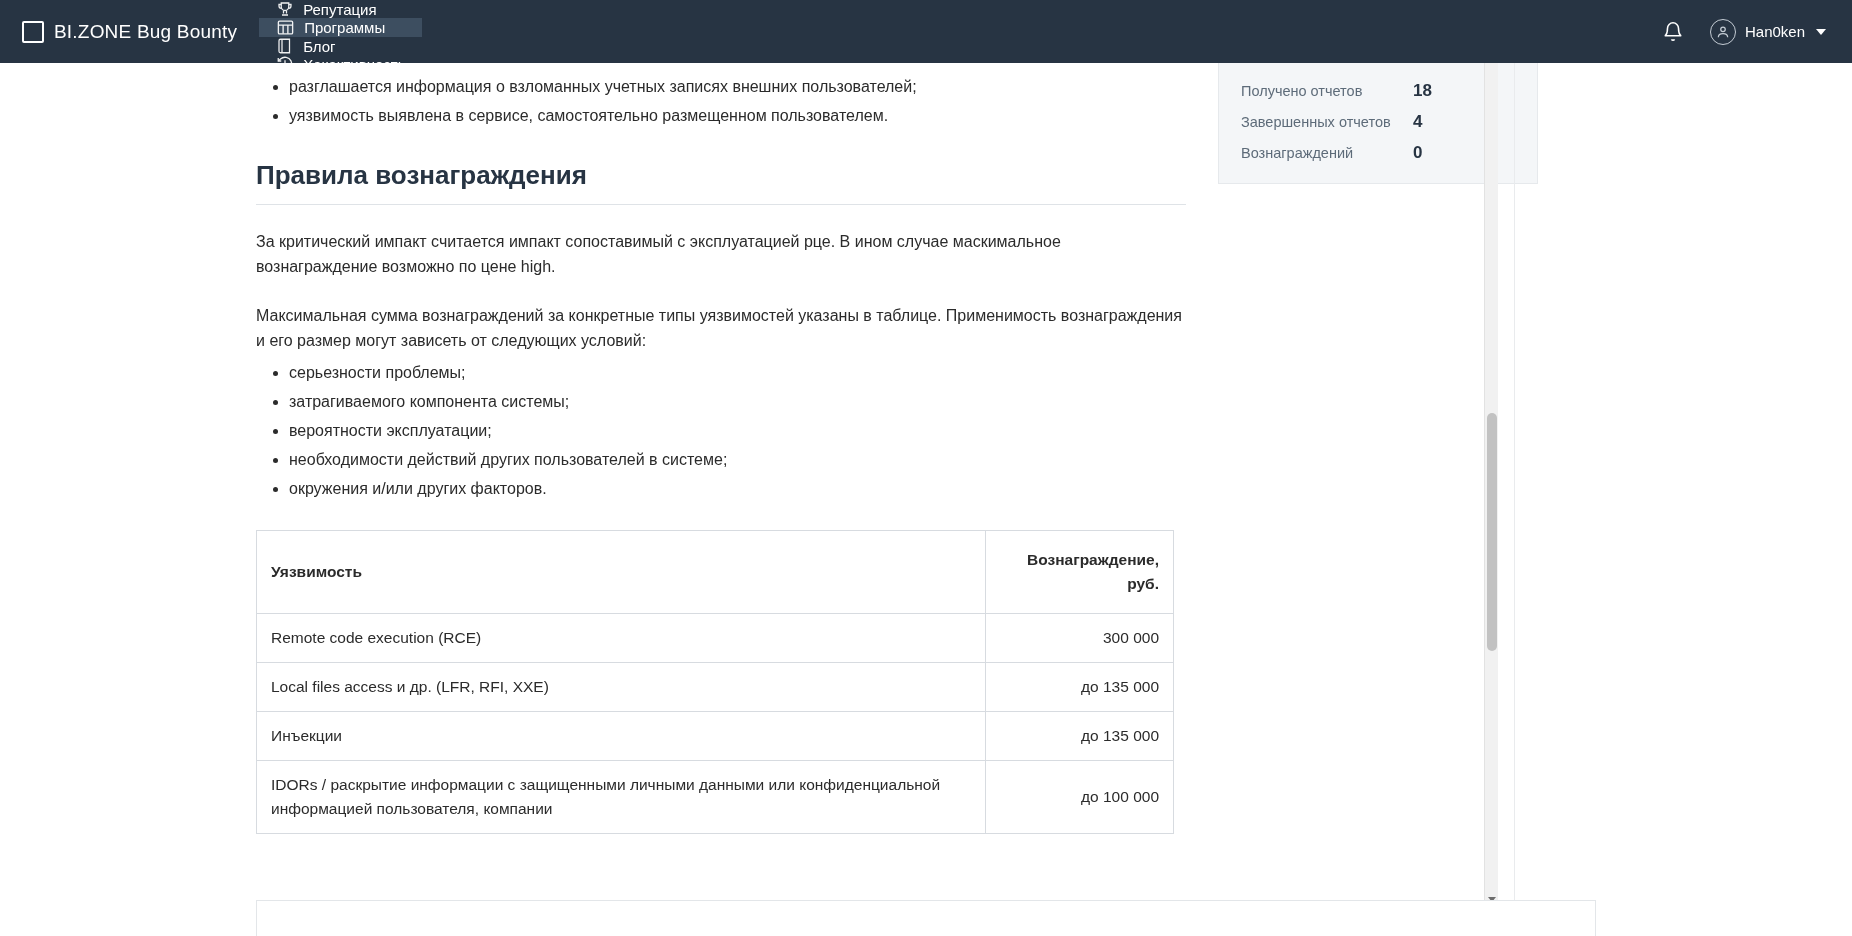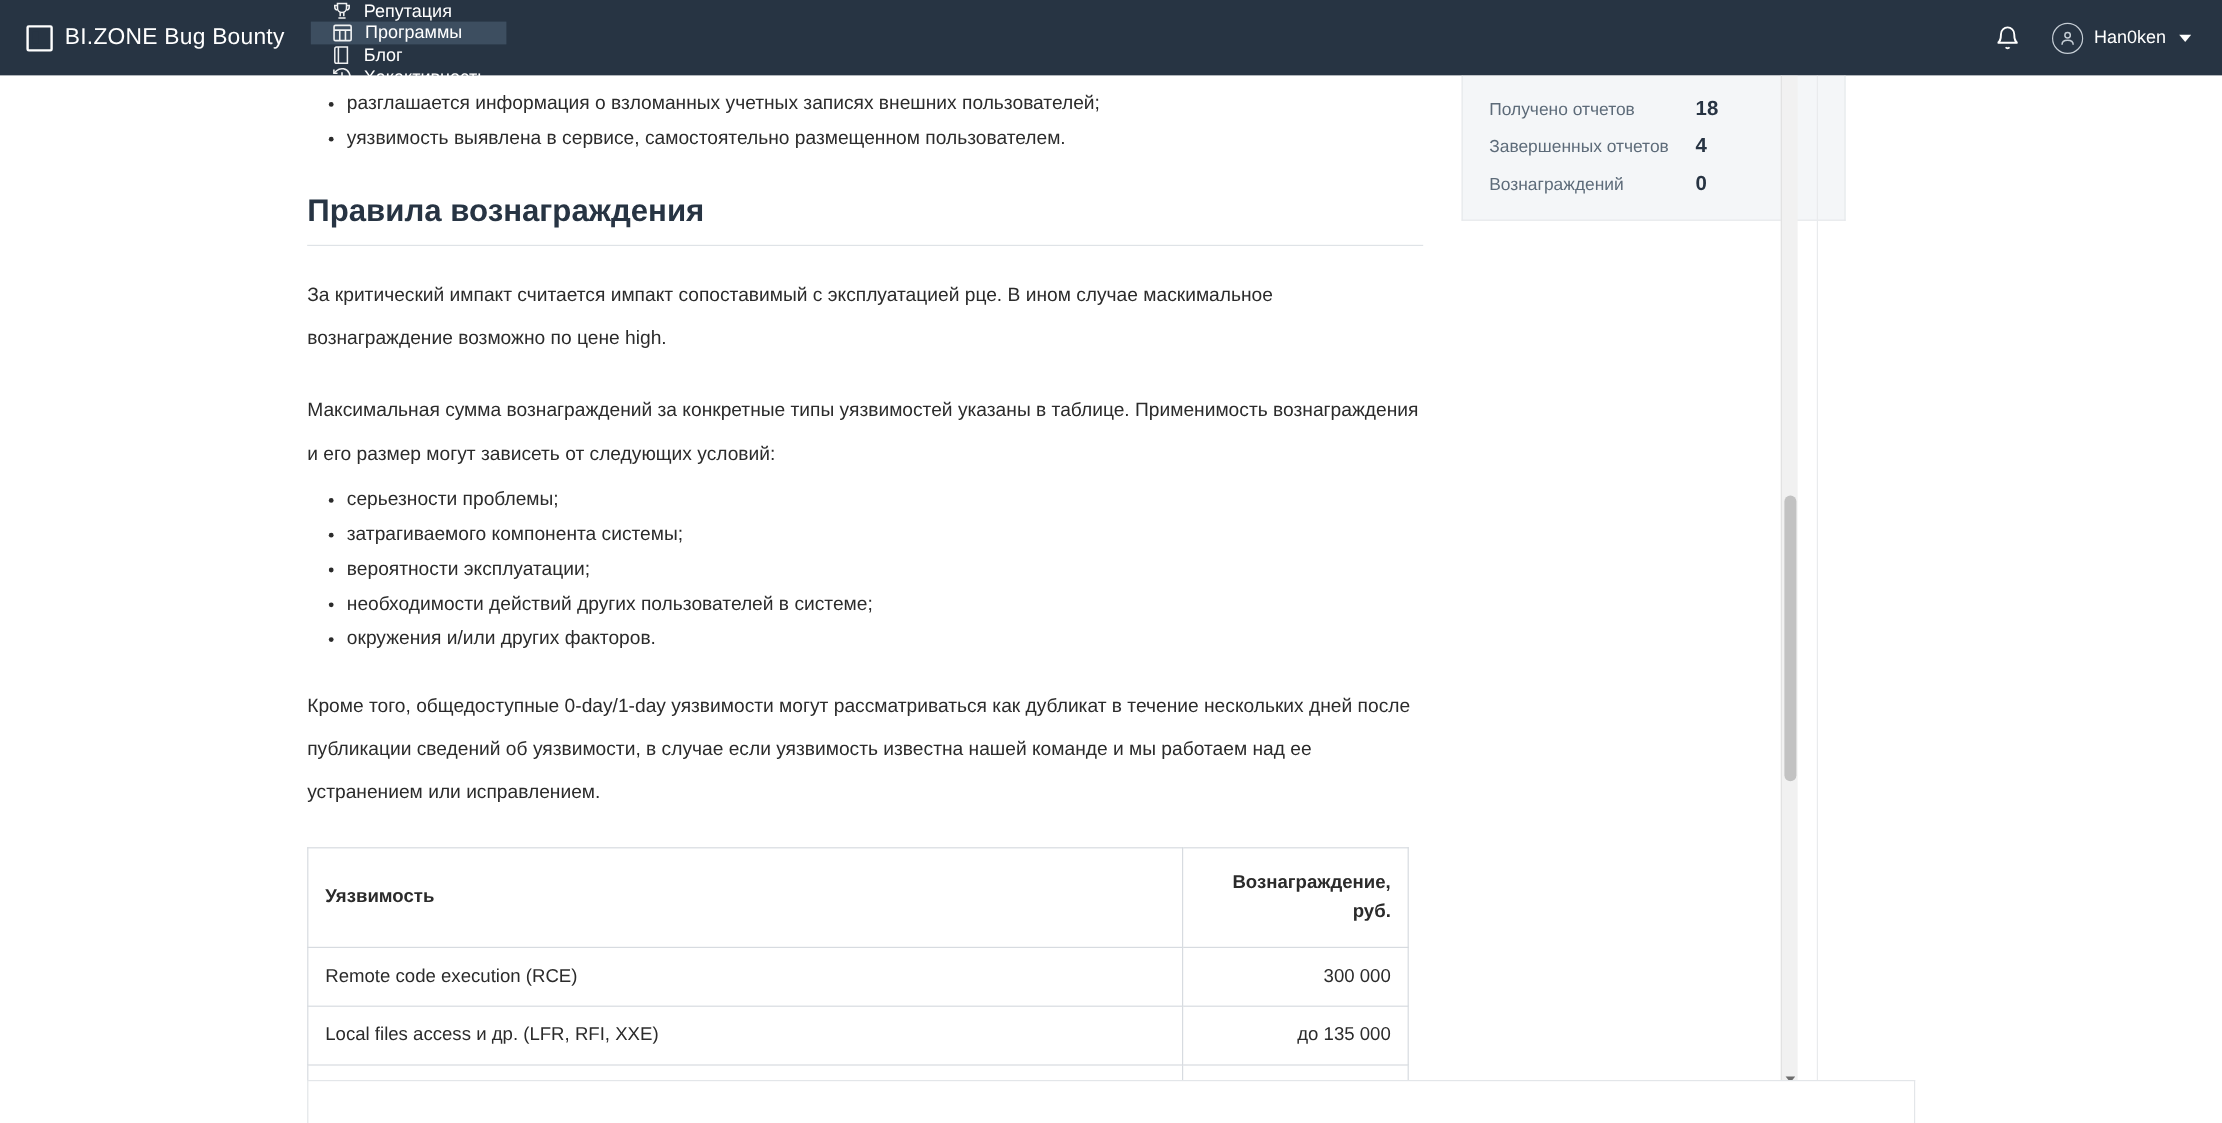--- a/index.html
+++ b/index.html
@@ -129,21 +129,21 @@
     font-size: 26px;
     font-weight: bold;
     color: #273443;
     margin: 30px 0 0 0;
     padding-bottom: 13px;
     border-bottom: 1px solid #dfe3e7;
   }
 
   p.para {
     font-size: 16px;
-    line-height: 36px;
+    line-height: 25px;
     margin: 24px 0 0 0;
     color: #2b2b2b;
   }
 
   
   table.rewards {
     width: 918px;
     border-collapse: collapse;
     margin-top: 27px;
     table-layout: fixed;
@@ -362,21 +362,20 @@
         <p class="para">Максимальная сумма вознаграждений за конкретные типы уязвимостей указаны в таблице. Применимость вознаграждения и его размер могут зависеть от следующих условий:</p>
 
         <ul>
           <li>серьезности проблемы;</li>
           <li>затрагиваемого компонента системы;</li>
           <li>вероятности эксплуатации;</li>
           <li>необходимости действий других пользователей в системе;</li>
           <li>окружения и/или других факторов.</li>
         </ul>
 
-        <p class="para">Кроме того, общедоступные 0-day/1-day уязвимости могут рассматриваться как дубликат в течение нескольких дней после публикации сведений об уязвимости, в случае если уязвимость известна нашей команде и мы работаем над ее устранением или исправлением.</p>
 
         <table class="rewards">
           <thead>
             <tr>
               <th class="c1">Уязвимость</th>
               <th class="c2">Вознаграждение, руб.</th>
             </tr>
           </thead>
           <tbody>
             <tr>

